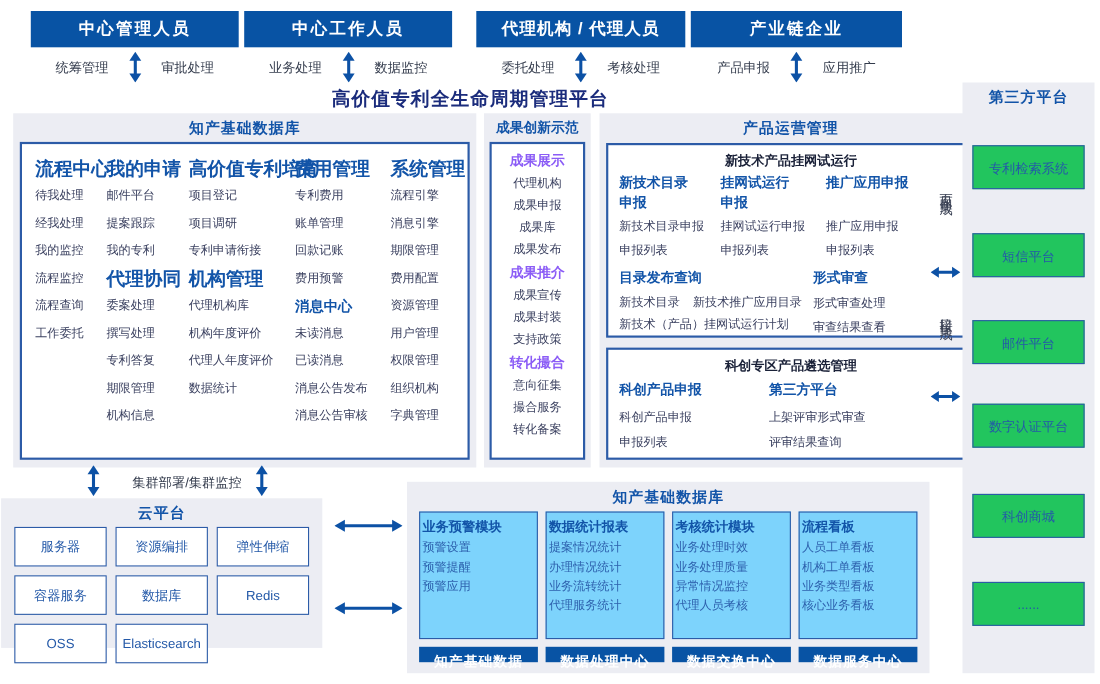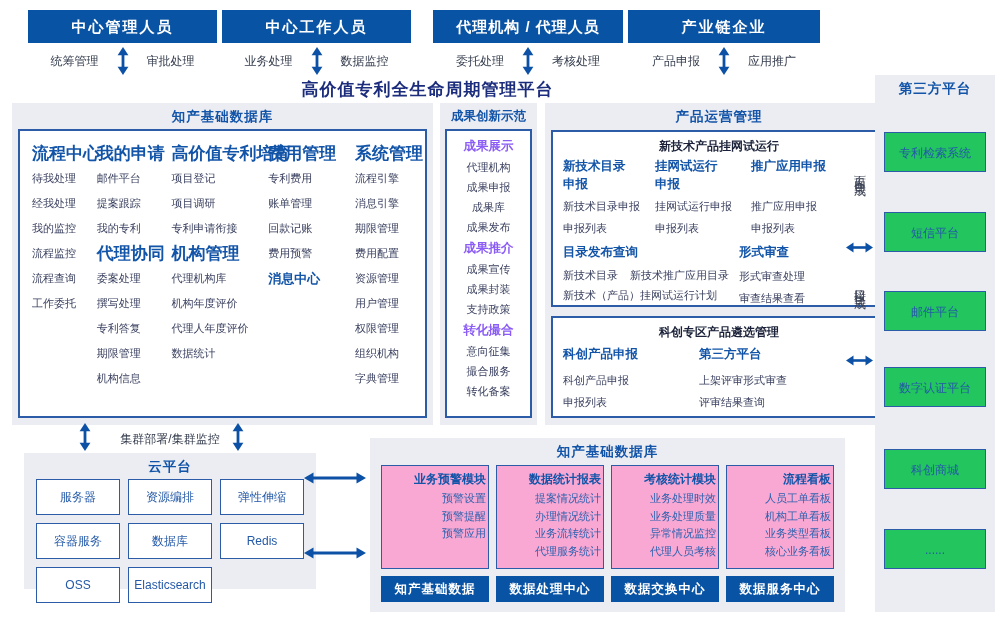--- a/index.html
+++ b/index.html
@@ -86,25 +86,25 @@
   }
   .cloud-box{
     background:#fff;border:1.5px solid #2C5BA7;box-sizing:border-box;
     display:flex;align-items:center;justify-content:center;
     font-size:12px;color:#2459A8;white-space:nowrap;
   }
 
   
   .db-modules{position:absolute;left:11px;right:11px;top:27px;bottom:10px;display:flex;gap:7px;}
   .db-module{flex:1;display:flex;flex-direction:column;}
-  .db-box{flex:1;background:#f9a8d4;border:1.5px solid #2C5BA7;box-sizing:border-box;
-    padding:3px 2px;text-align:right;}
+  .db-box{flex:1;background:#7dd3fc;border:1.5px solid #2C5BA7;box-sizing:border-box;
+    padding:3px 2px;text-align:left;}
   .db-h{font-size:12px;font-weight:bold;color:#1254A8;height:21px;line-height:21px;}
   .db-item{font-size:11px;color:#2E62AE;height:17.5px;line-height:17.5px;}
-  .db-btn{margin-top:7px;height:26px;line-height:26px;background:#0853A4;color:#fff;
+  .db-btn{margin-top:7px;height:14px;line-height:26px;background:#0853A4;color:#fff;
     font-size:12.5px;font-weight:bold;text-align:center;letter-spacing:1px;}
 </style>
 </head>
 <body>
 
 <svg width="0" height="0" style="position:absolute" aria-hidden="true">
   <defs>
     <symbol id="varrow" viewBox="0 0 14 28">
       <line x1="7" y1="7" x2="7" y2="21" stroke="currentColor" stroke-width="2.8"></line>
       <polygon points="7,0 12.4,8.2 1.6,8.2" fill="currentColor"></polygon>
@@ -213,20 +213,26 @@
     </div>
     <div style="width:80px">
       <div class="sec-h">费用管理</div>
       <div>
           <div class="item">专利费用</div>
           <div class="item">账单管理</div>
           <div class="item">回款记账</div>
           <div class="item">费用预警</div>
         </div>
       <div class="sec-h" style="font-size:13px">消息中心</div>
+      <div>
+          <div class="item">未读消息</div>
+          <div class="item">已读消息</div>
+          <div class="item">消息公告发布</div>
+          <div class="item">消息公告审核</div>
+        </div>
     </div>
     <div style="width:58px">
       <div class="sec-h">系统管理</div>
       <div>
           <div class="item">流程引擎</div>
           <div class="item">消息引擎</div>
           <div class="item">期限管理</div>
           <div class="item">费用配置</div>
           <div class="item">资源管理</div>
           <div class="item">用户管理</div>
@@ -367,21 +373,21 @@
 </div>
 
 <svg class="varrow abs" style="left:78px;top:423px">
     <use href="#varrow" xlink:href="#varrow"></use>
   </svg>
 <div class="abs cluster-label">集群部署/集群监控</div>
 <svg class="varrow abs" style="left:231px;top:423px">
     <use href="#varrow" xlink:href="#varrow"></use>
   </svg>
 
-<div class="panel" style="left:24px;top:453px;width:292px;height:136px">
+<div class="panel" style="left:1px;top:453px;width:292px;height:136px">
   <div class="panel-title">云平台</div>
   <div class="cloud-grid">
       <div class="cloud-box">服务器</div>
       <div class="cloud-box">资源编排</div>
       <div class="cloud-box">弹性伸缩</div>
       <div class="cloud-box">容器服务</div>
       <div class="cloud-box">数据库</div>
       <div class="cloud-box">Redis</div>
       <div class="cloud-box">OSS</div>
       <div class="cloud-box">Elasticsearch</div>

